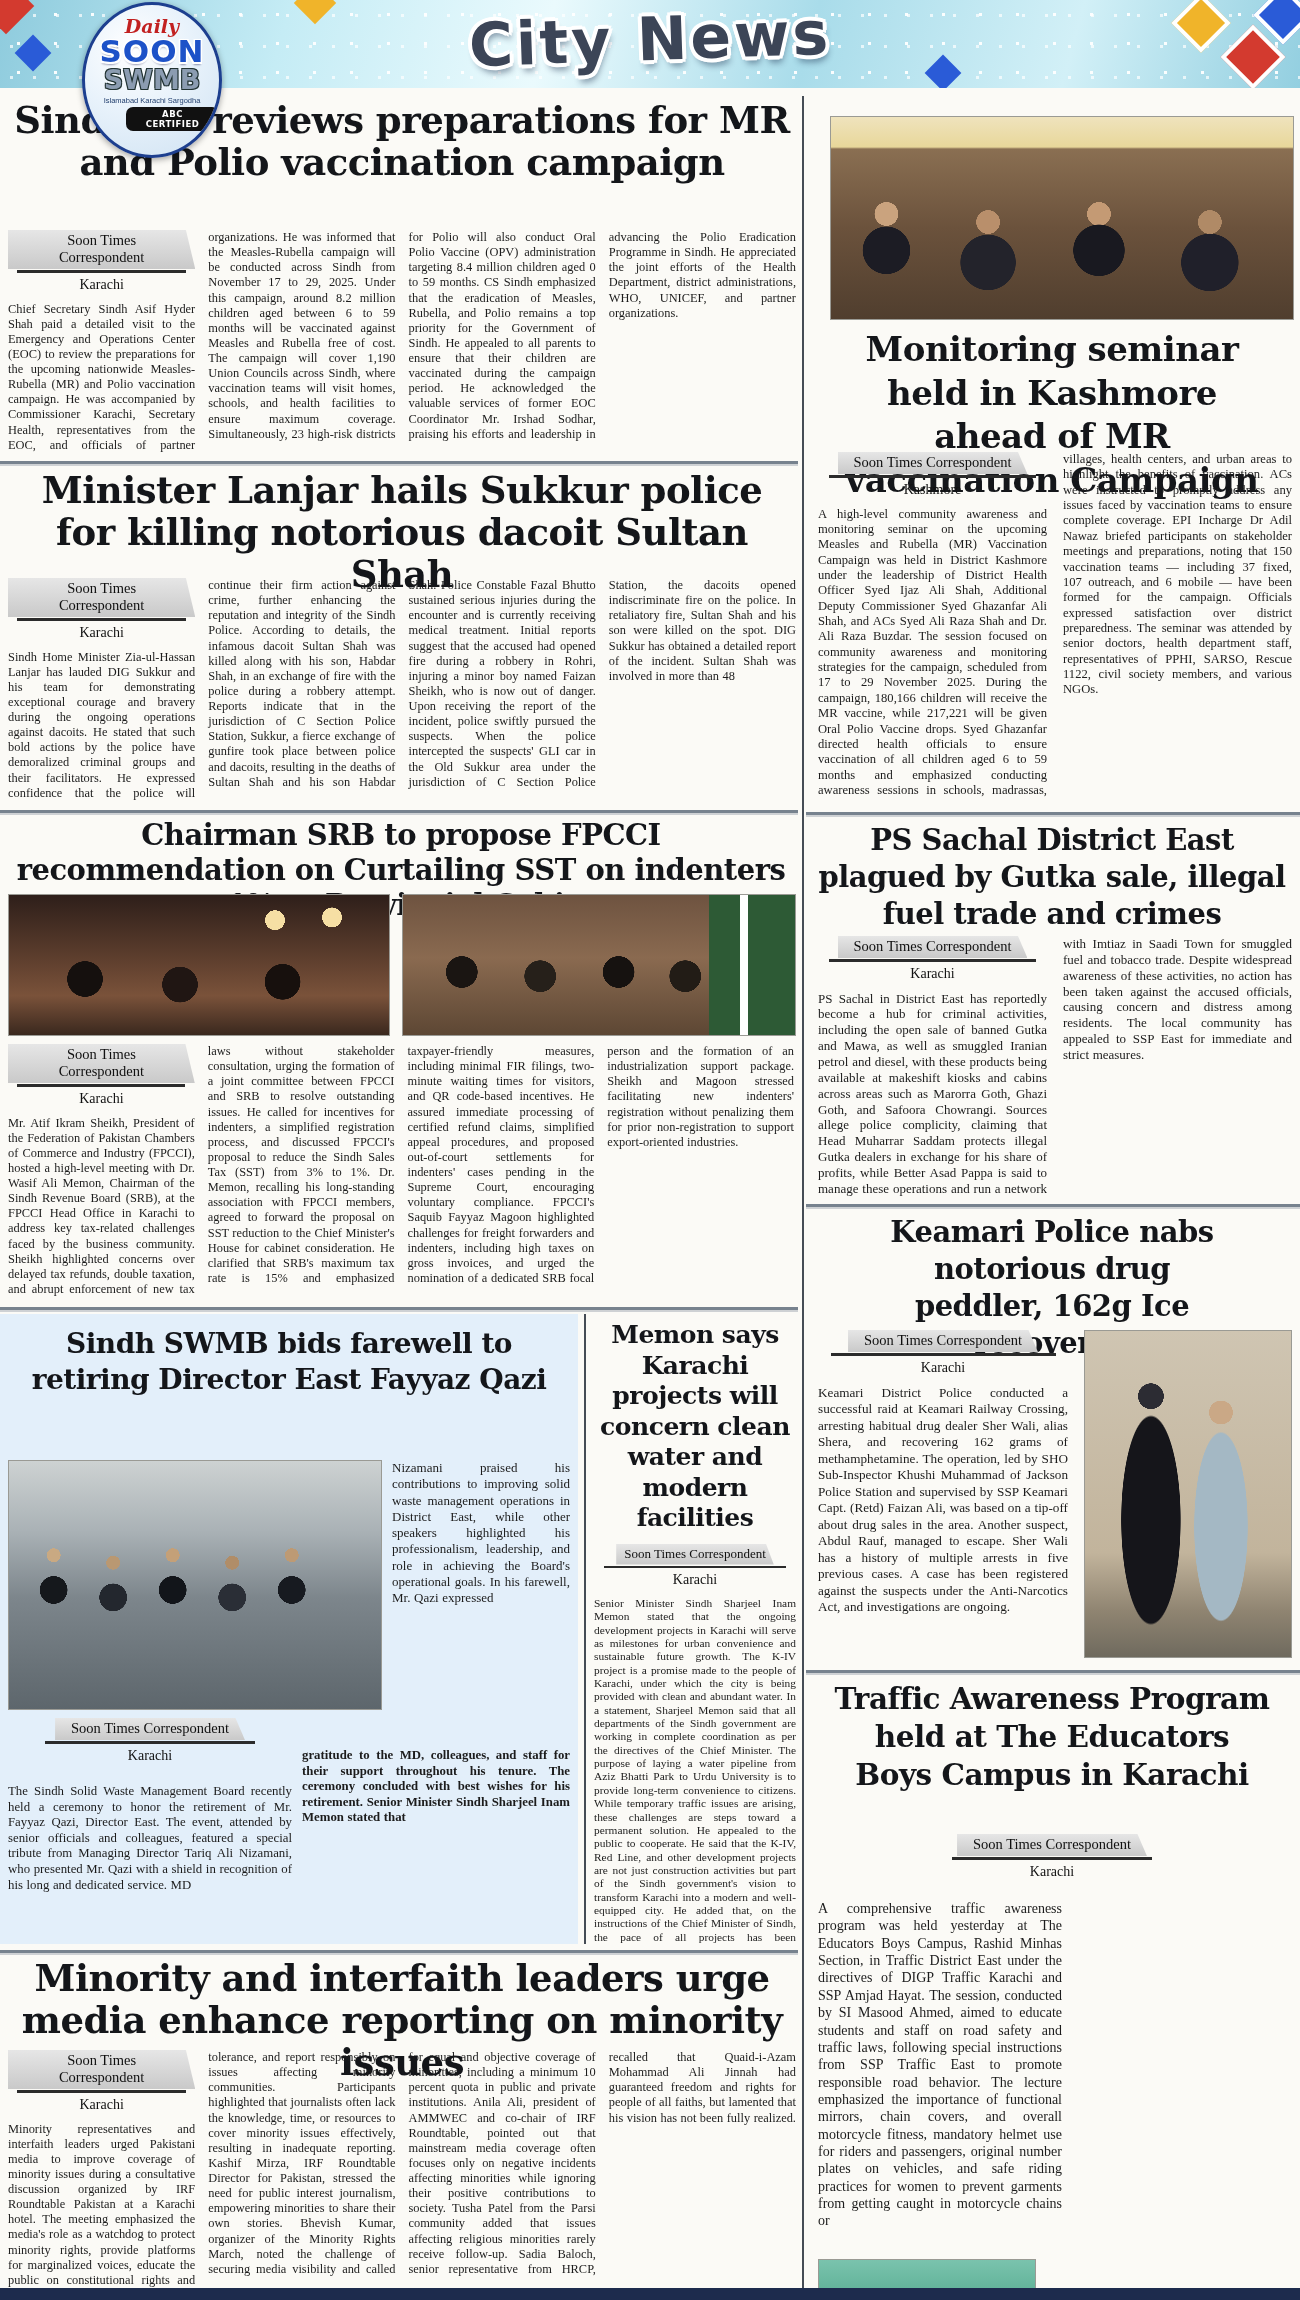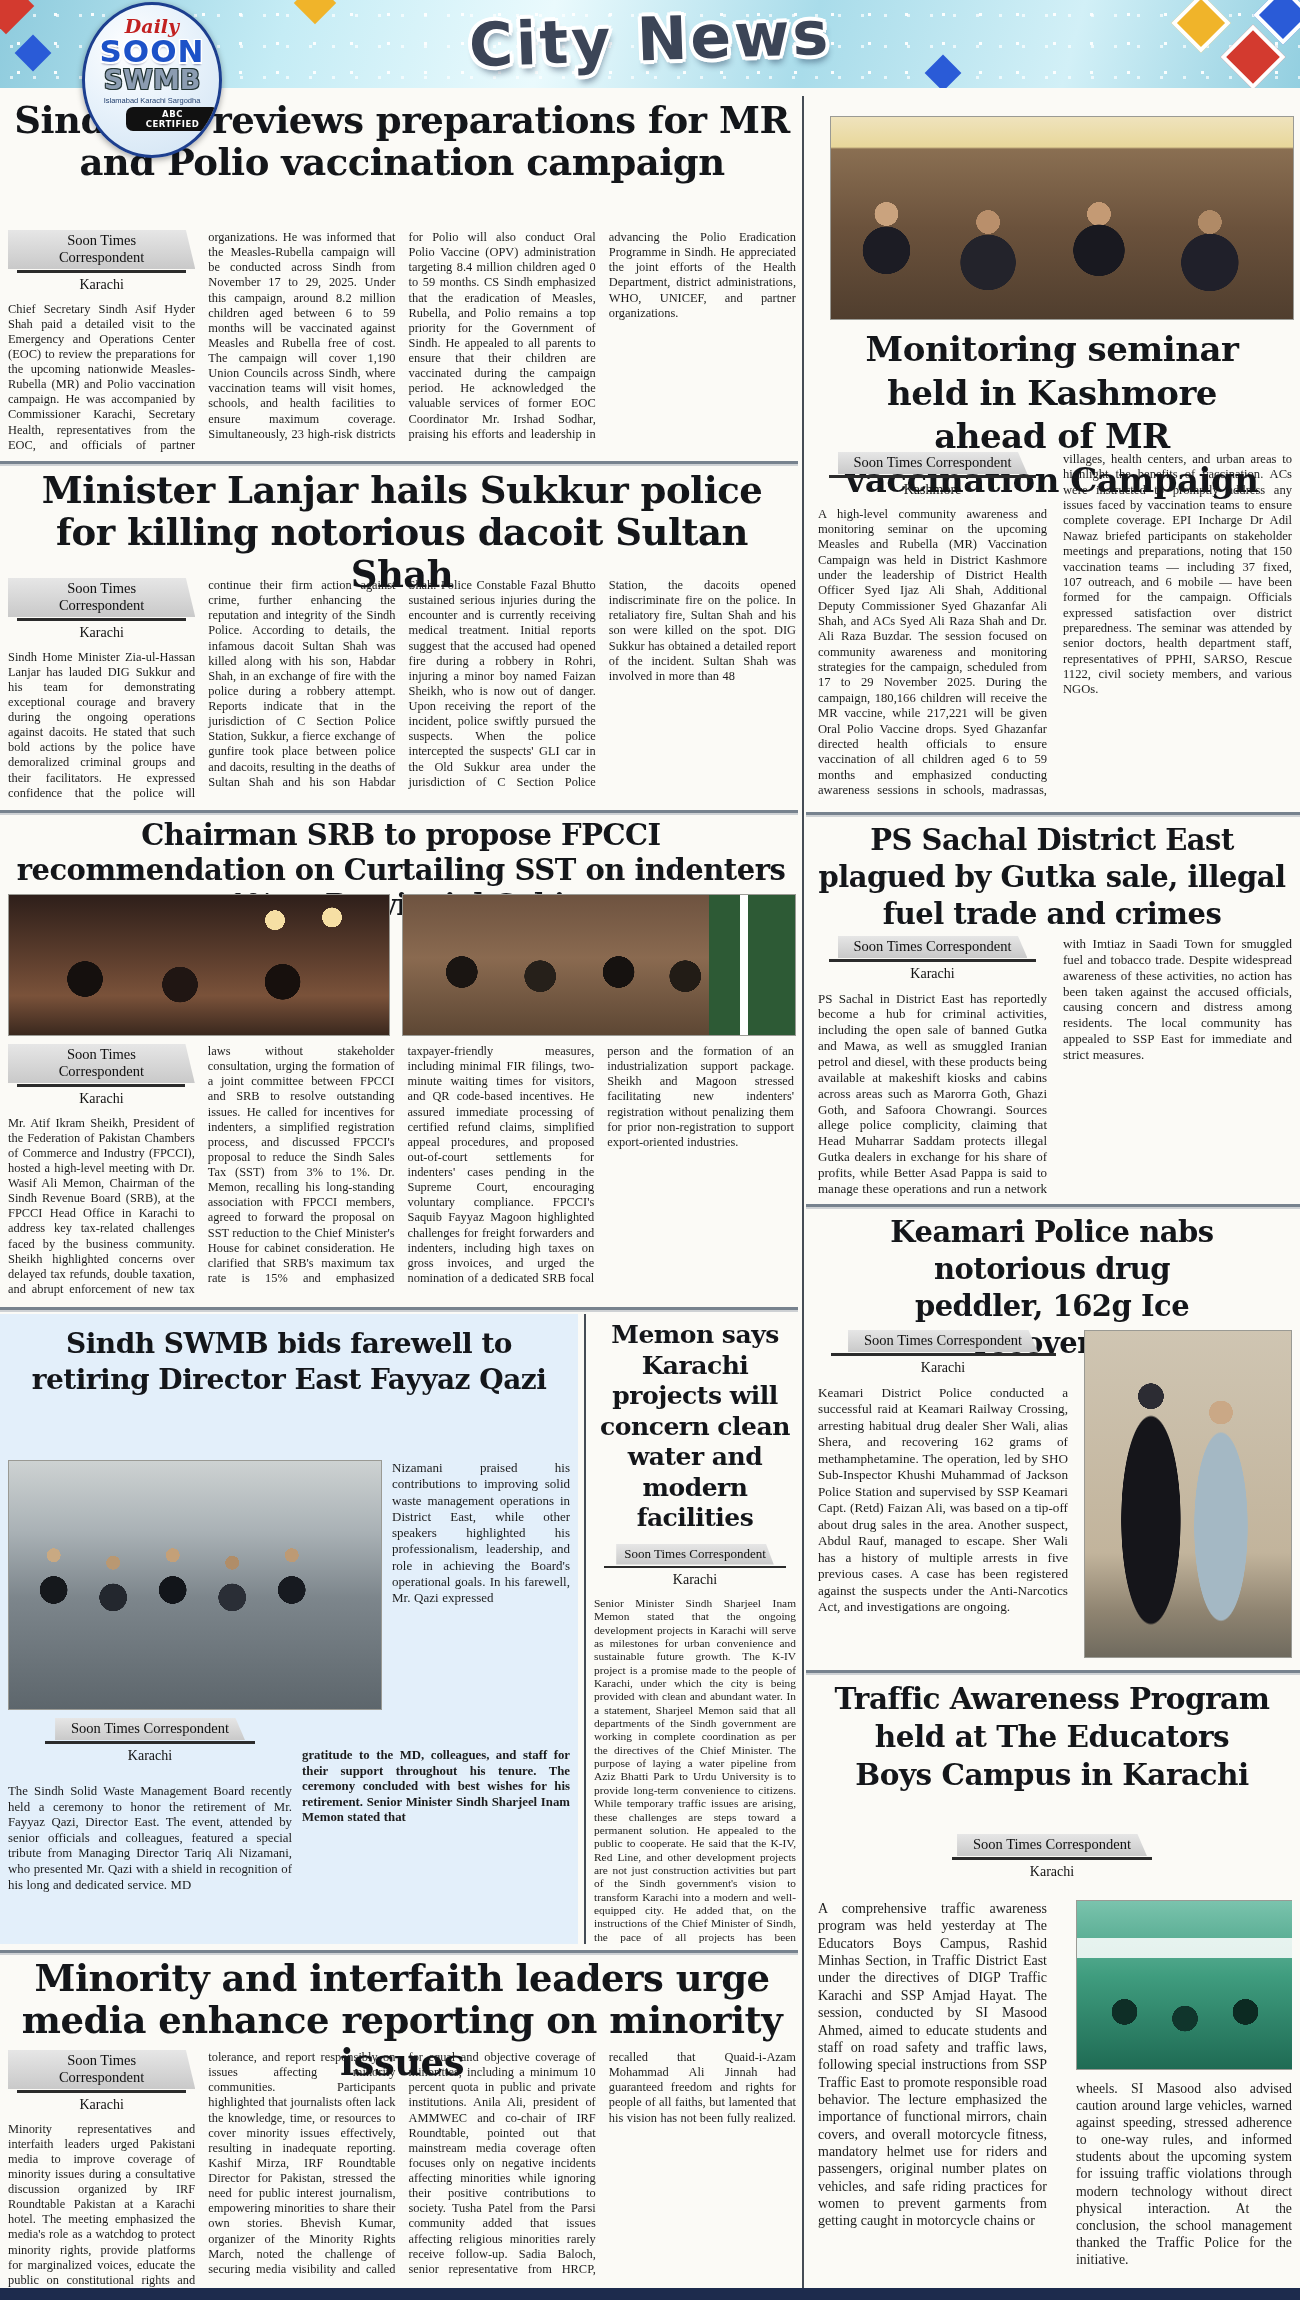--- a/index.html
+++ b/index.html
@@ -214,21 +214,21 @@
     </div>
   </div>
 
   <h2 class="headline hl-md" style="left:832px;top:1680px;width:440px;font-size:29.5px;">Traffic Awareness Program held at The Educators Boys Campus in Karachi</h2>
   <div class="byline" style="position:absolute;left:812px;top:1834px;width:480px;">
     <div class="byline-box">Soon Times Correspondent</div>
     <div class="byline-rule" style="width:200px;"></div>
     <div class="dateline">Karachi</div>
   </div>
   <div class="body-block" style="left:818px;top:1900px;width:474px;height:388px;">
-    <div style="display:flex;gap:29px;height:100%;">
+    <div style="display:flex;gap:29px;height:100%;flex-direction:column;">
       <p class="body-text" style="width:244px;font-size:14px;line-height:1.24;">A comprehensive traffic awareness program was held yesterday at The Educators Boys Campus, Rashid Minhas Section, in Traffic District East under the directives of DIGP Traffic Karachi and SSP Amjad Hayat. The session, conducted by SI Masood Ahmed, aimed to educate students and staff on road safety and traffic laws, following special instructions from SSP Traffic East to promote responsible road behavior. The lecture emphasized the importance of functional mirrors, chain covers, and overall motorcycle fitness, mandatory helmet use for riders and passengers, original number plates on vehicles, and safe riding practices for women to prevent garments from getting caught in motorcycle chains or</p>
       <div style="width:216px;flex:none;">
         <div class="photo ph-traffic" style="position:relative;width:216px;height:168px;margin-bottom:10px;"></div>
         <p class="body-text" style="font-size:13.8px;line-height:1.24;">wheels. SI Masood also advised caution around large vehicles, warned against speeding, stressed adherence to one-way rules, and informed students about the upcoming system for issuing traffic violations through modern technology without direct physical interaction. At the conclusion, the school management thanked the Traffic Police for the initiative.</p>
       </div>
     </div>
   </div>
 
   <div class="farewell-box" style="left:0;top:1314px;width:578px;height:630px;">
     <h2 class="headline" style="left:28px;top:12px;width:522px;font-size:28px;line-height:1.3;position:absolute;">Sindh SWMB bids farewell to retiring Director East Fayyaz Qazi</h2>

